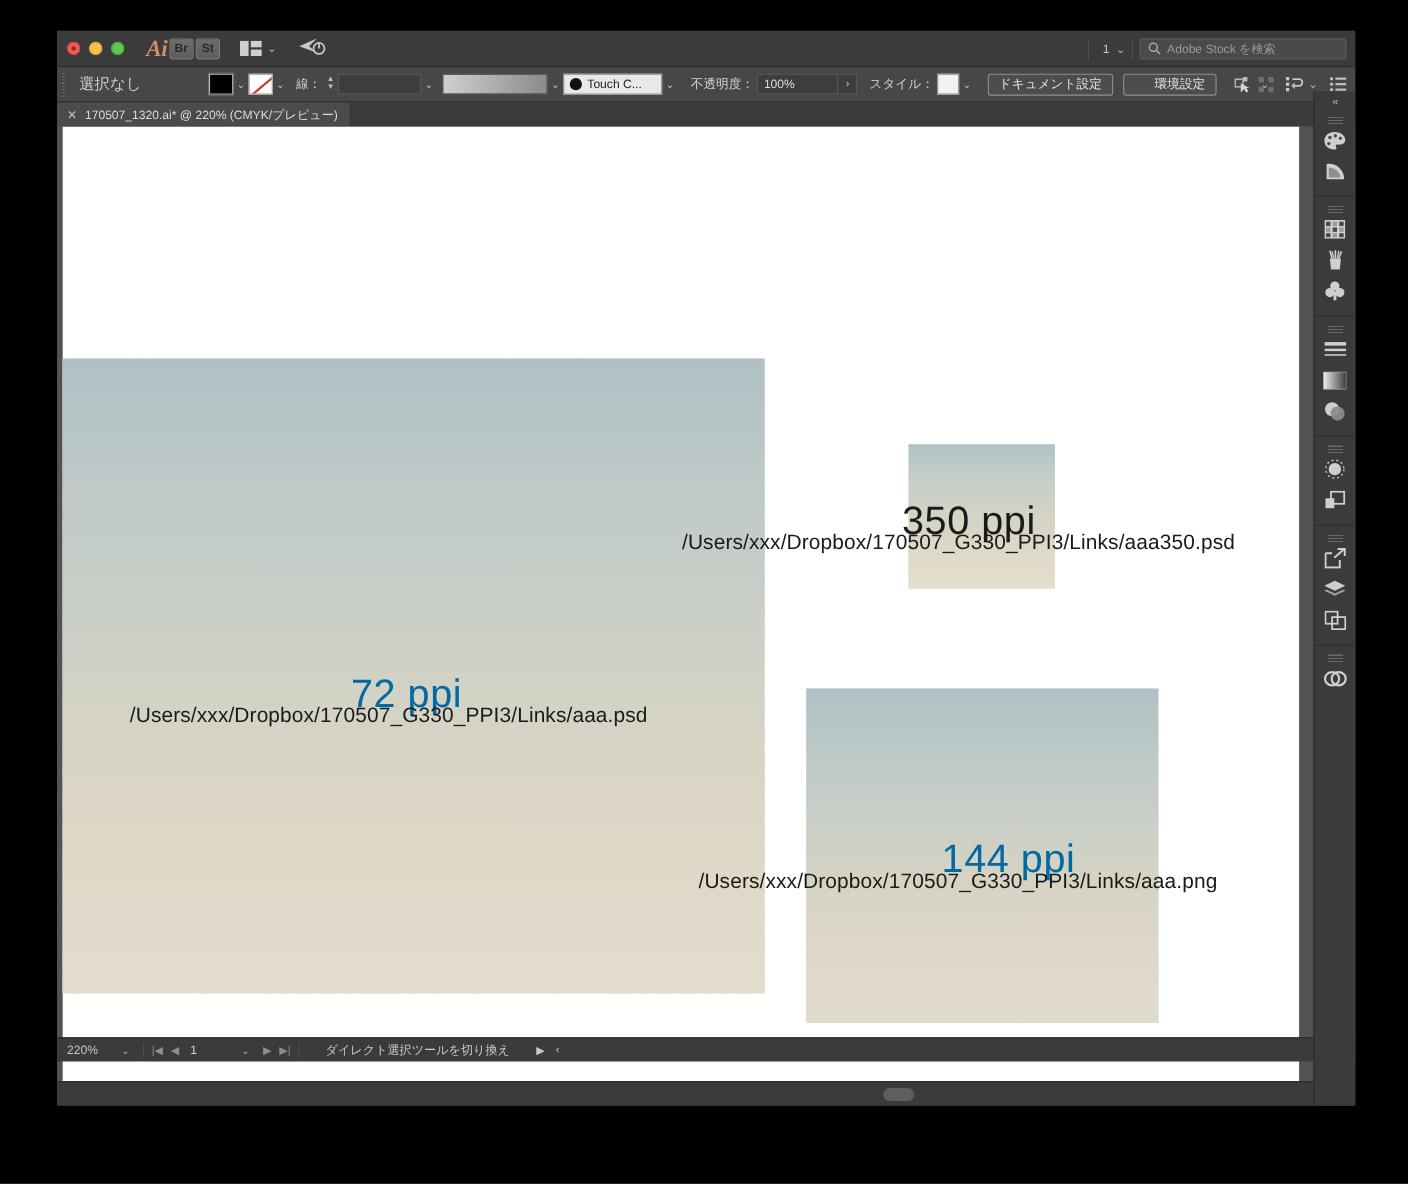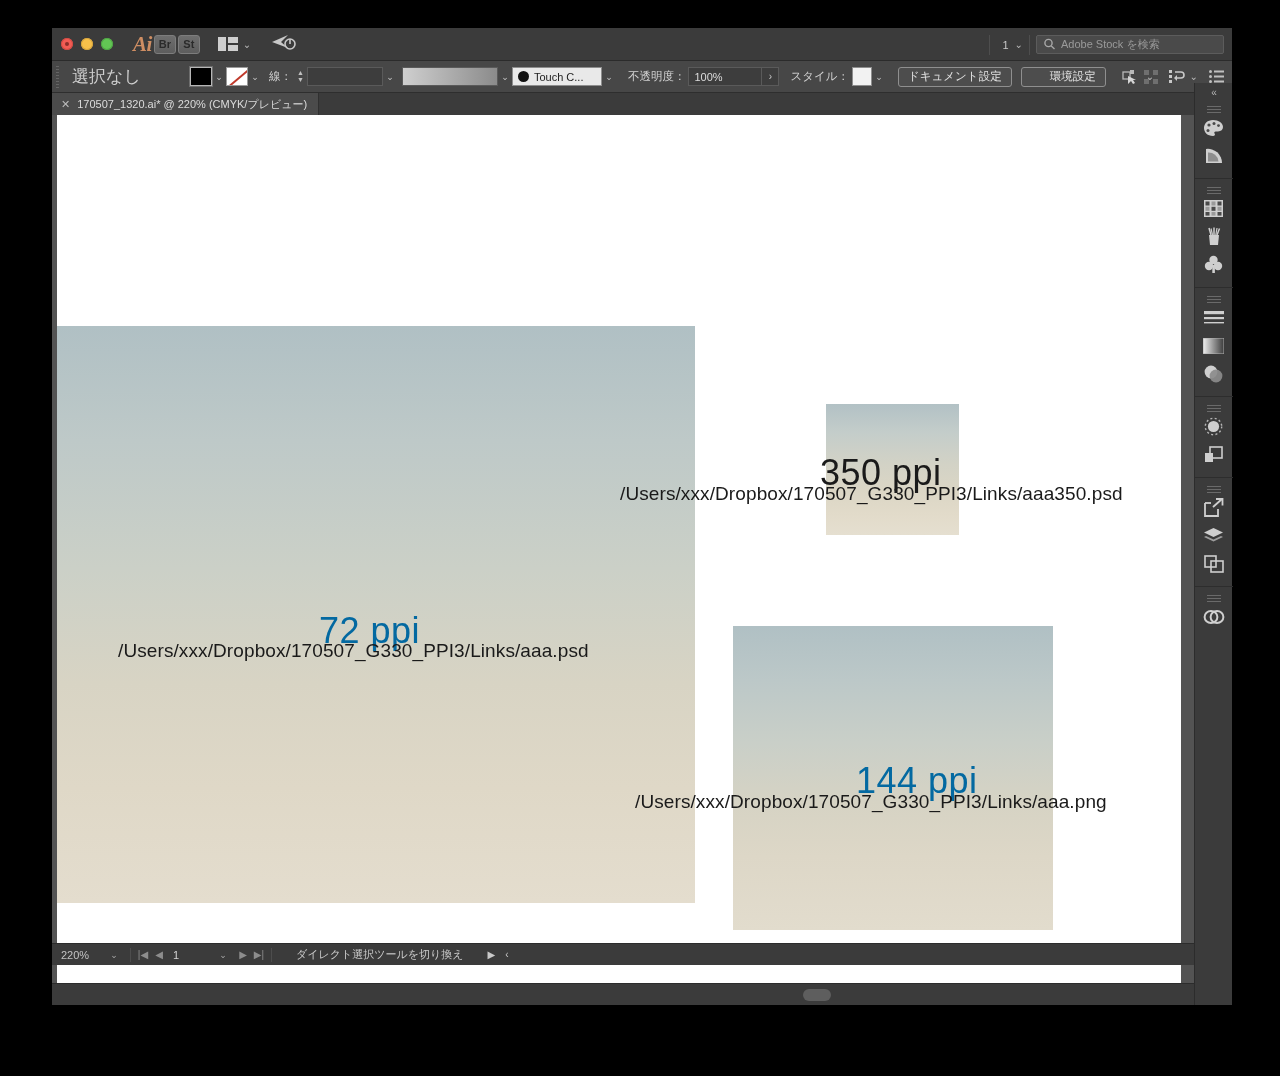--- a/index.html
+++ b/index.html
@@ -77,21 +77,21 @@
     background: #474747;
     border-bottom: 1px solid #2e2e2e;
     display: flex; align-items: center;
   }
   .grip { width: 8px; height: 22px; margin-left: 3px;
     background-image: repeating-linear-gradient(to bottom,#6c6c6c 0 1px,transparent 1px 3px);
     background-size: 3px 100%; background-repeat: no-repeat;
     background-position: 1px 0;
     opacity: .8;
   }
-  .nosel { color:#cfcfcf; font-size:17px; margin-left: 9px; width: 118px; }
+  .nosel { color:#cfcfcf; font-size:14px; margin-left: 9px; width: 118px; }
 
   .swatch-fill {
     width: 22px; height: 19px; background:#000;
     border: 1px solid #b6b6b6; outline:1px solid #6d6d6d;
   }
   .swatch-none {
     width: 22px; height: 19px; background:#fff;
     border: 1px solid #9a9a9a;
     position: relative; overflow:hidden;
   }

